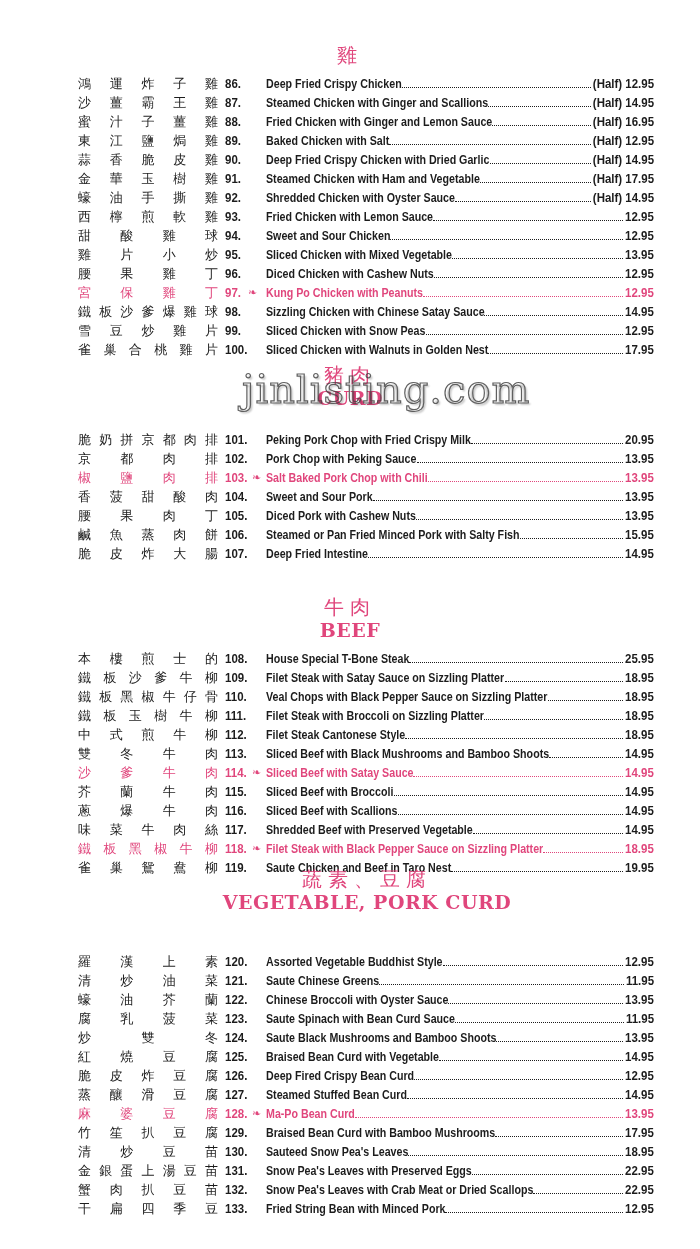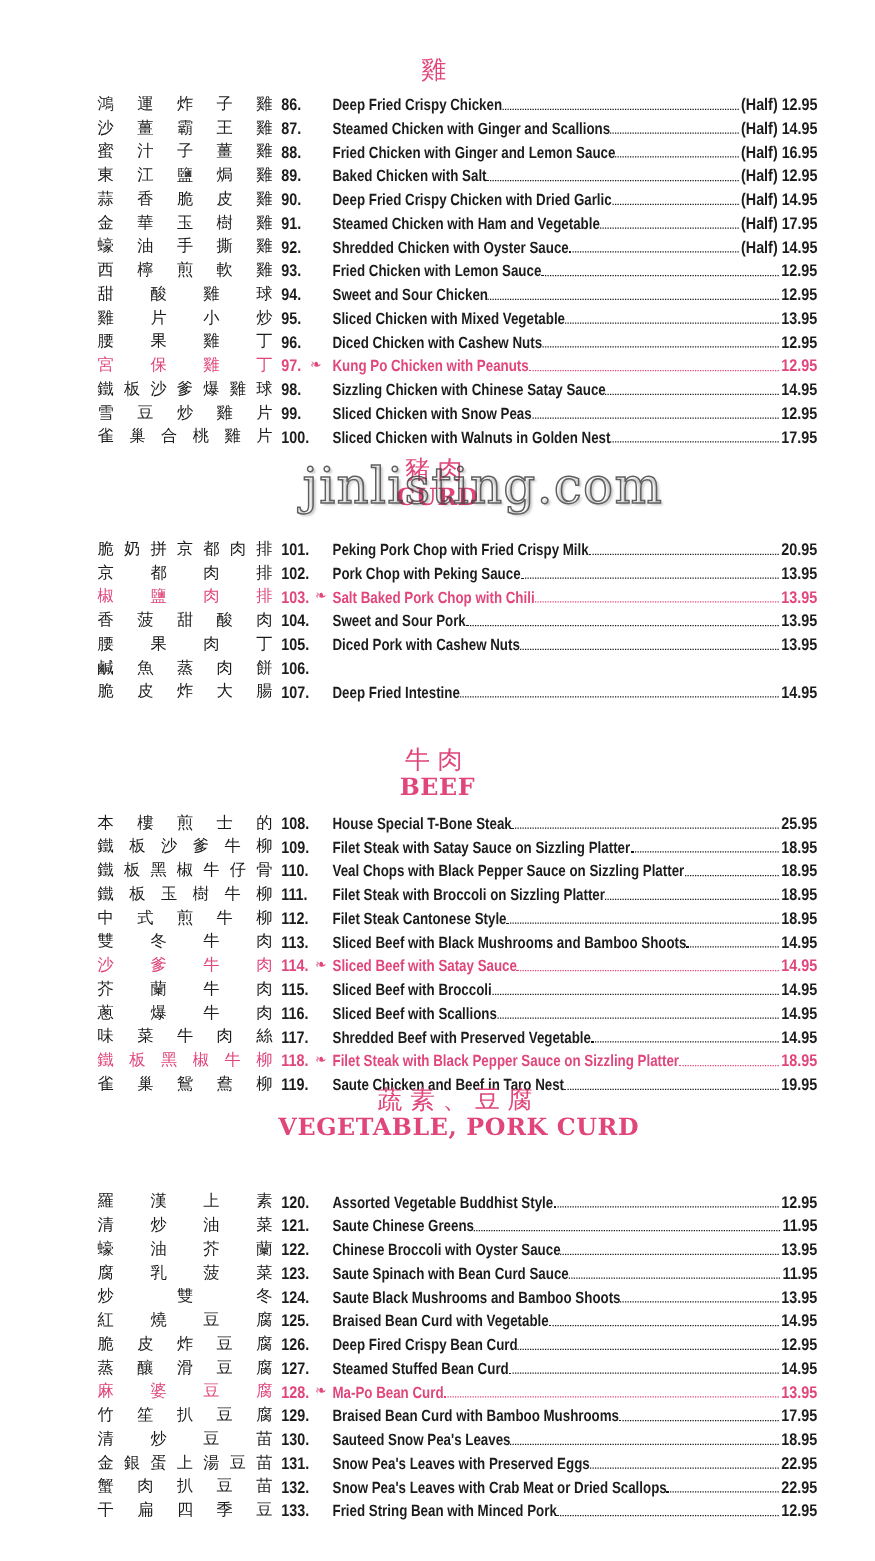--- a/index.html
+++ b/index.html
@@ -339,20 +339,25 @@
       </div>
       <div class="row" style="top: 95px;">
         <div class="cn">
           <span>鹹</span>
           <span>魚</span>
           <span>蒸</span>
           <span>肉</span>
           <span>餅</span>
         </div>
         <span class="num">106.</span>
+        <div class="dish">
+          <span class="dish-name" style="margin-right: -55.4662px;">Steamed or Pan Fried Minced Pork with Salty Fish</span>
+          <span class="leader"></span>
+          <span class="price" style="margin-left: -5.27264px;">15.95</span>
+        </div>
       </div>
       <div class="row" style="top: 114px;">
         <div class="cn">
           <span>脆</span>
           <span>皮</span>
           <span>炸</span>
           <span>大</span>
           <span>腸</span>
         </div>
         <span class="num">107.</span>

